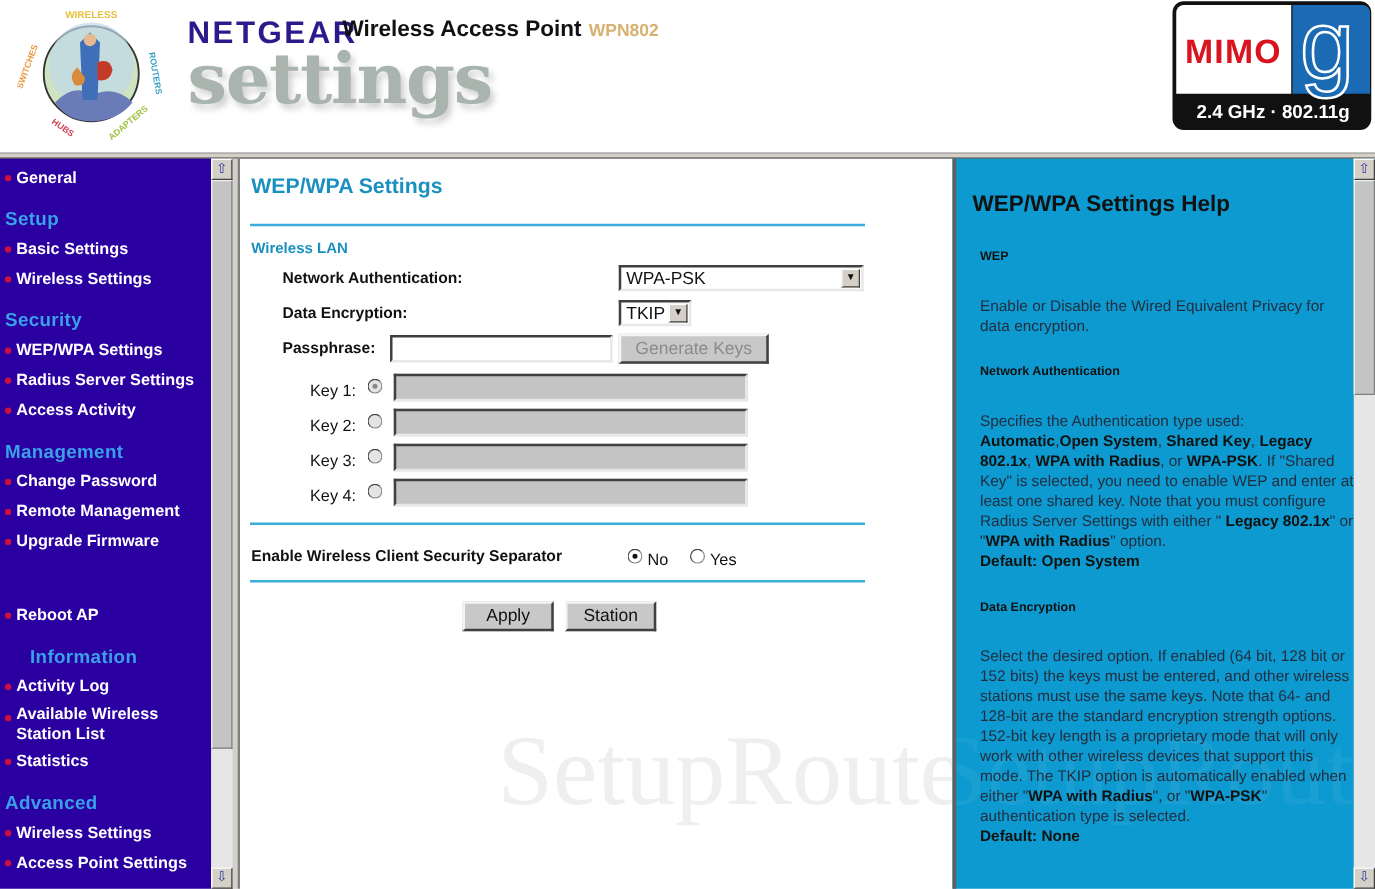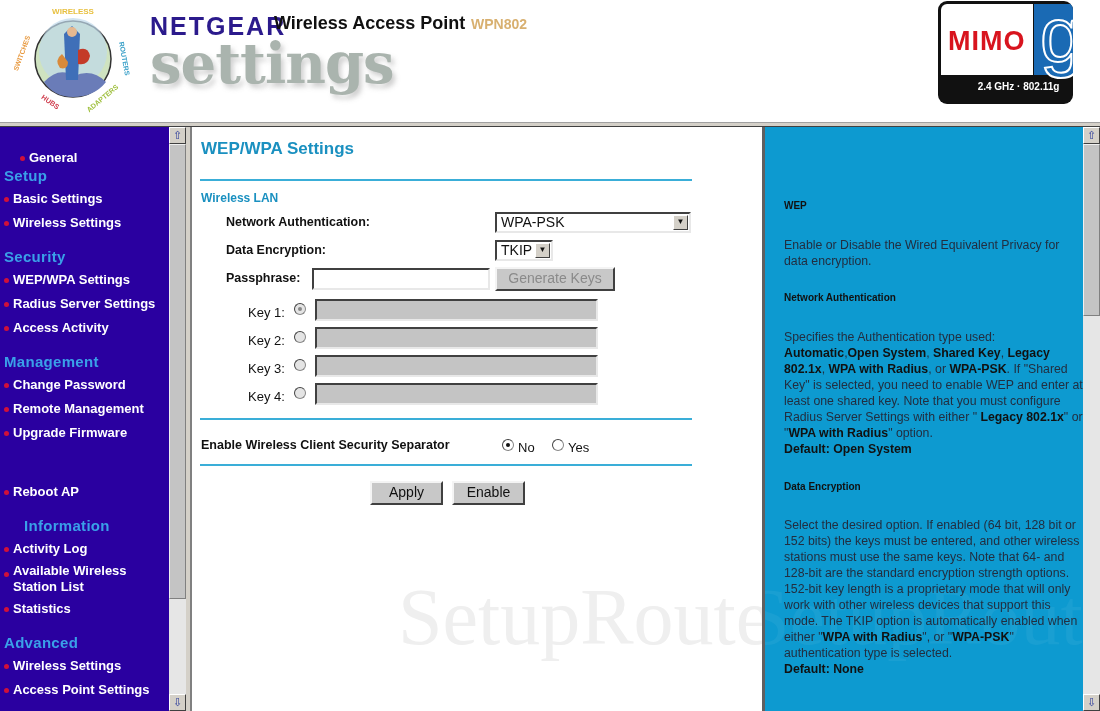--- a/index.html
+++ b/index.html
@@ -5,26 +5,26 @@
   * { box-sizing: border-box; margin: 0; padding: 0; }
   html, body { width: 1100px; height: 711px; overflow: hidden; background: #fff; font-family: "Liberation Sans", sans-serif; }
 
   
   #header { position: absolute; left: 0; top: 0; width: 1100px; height: 122px; background: #fff; }
   #logo { position: absolute; left: 14px; top: 4px; width: 118px; height: 110px; }
   #brand { position: absolute; left: 150px; top: 12px; font-weight: bold; font-size: 25px; color: #2b1a8c; letter-spacing: 2px; }
   #product { position: absolute; left: 274px; top: 13px; font-weight: bold; font-size: 18px; color: #111; }
   #model { position: absolute; left: 471px; top: 16px; font-size: 14px; color: #d8b070; font-weight: bold; }
   #settings-word { position: absolute; left: 150px; top: 30px; font-family: "DejaVu Serif", serif; font-weight: bold; font-size: 56px; color: #aab4ae; text-shadow: 3px 4px 5px rgba(120,120,120,0.35); letter-spacing: -1px; }
-  #mimo-badge { position: absolute; left: 938px; top: 1px; width: 135px; height: 103px; background: #111; border-radius: 9px; overflow: hidden; }
+  #mimo-badge { position: absolute; left: 938px; top: 1px; width: 159px; height: 103px; background: #111; border-radius: 9px; overflow: hidden; }
   #mimo-white { position: absolute; left: 3px; top: 3px; width: 92px; height: 71px; background: #fff; border-radius: 6px 0 0 0; }
   #mimo-text { position: absolute; left: 7px; top: 22px; font-weight: bold; font-size: 27px; color: #d8141e; letter-spacing: 1px; }
   #mimo-blue { position: absolute; left: 96px; top: 3px; width: 62px; height: 71px; background: #1a6ab4; border-radius: 0 6px 0 0; }
   #mimo-g { position: absolute; left: 6px; top: -14px; font-size: 78px; color: #1a6ab4; -webkit-text-stroke: 2px #fff; font-family: "Liberation Sans", sans-serif; }
-  #mimo-freq { position: absolute; left: 0; top: 80px; width: 161px; text-align: center; color: #fff; font-weight: bold; font-size: 10px; }
+  #mimo-freq { position: absolute; left: 0; top: 80px; width: 161px; text-align: center; color: #fff; font-weight: bold; font-size: 15px; }
 
   
   #frame-sep { position: absolute; left: 0; top: 122px; width: 1100px; height: 5px; background: #d4d0c8; border-top: 1px solid #a0a0a0; border-bottom: 1px solid #404040; }
 
   
   #sidebar { position: absolute; left: 0; top: 127px; width: 169px; height: 584px; background: #2a00a0; overflow: hidden; }
   .nav-section { color: #3aa0e8; font-weight: bold; font-size: 15px; padding-left: 4px; letter-spacing: 0.3px; }
   .nav-item { position: relative; color: #fff; font-weight: bold; font-size: 13px; padding-left: 13px; line-height: 16px; cursor: pointer; }
   .nav-item .bullet { position: absolute; left: 4px; top: 6px; width: 5px; height: 5px; background: #d0103a; border-radius: 50%; }
   .sb-scroll { position: absolute; width: 17px; background: #e6e6e6; }
@@ -88,21 +88,21 @@
     <div id="mimo-blue">
       <div id="mimo-g">g</div>
     </div>
     <div id="mimo-freq">2.4 GHz · 802.11g</div>
   </div>
 </div>
 
 <div id="frame-sep"></div>
 
 <div id="sidebar">
-  <div style="position:absolute;left:16px;top:7px;margin-top:16px;">
+  <div style="position:absolute;left:0;top:7px;">
     <div class="nav-item"><span class="bullet"></span><span>General</span></div>
   </div>
 
   <div style="position:absolute;left:0;top:40px;">
     <div class="nav-section">Setup</div>
   </div>
   <div style="position:absolute;left:0;top:64px;">
     <div class="nav-item"><span class="bullet"></span><span>Basic Settings</span></div>
   </div>
   <div style="position:absolute;left:0;top:88px;">
@@ -210,25 +210,26 @@
 
   <div class="lbl" style="left:9px;top:311px;">Enable Wireless Client Security Separator</div>
   <div class="radio checked white" style="left:310px;top:312px;"></div>
   <div class="radio-lbl" style="left:326px;top:313px;">No</div>
   <div class="radio white" style="left:360px;top:312px;"></div>
   <div class="radio-lbl" style="left:376px;top:313px;">Yes</div>
 
   <div class="hr" style="top:337px;"></div>
 
   <div class="btn" style="left:178px;top:354px;width:73px;">Apply</div>
-  <div class="btn" style="left:260px;top:354px;width:73px;">Enable</div>
+  <div class="btn" style="left:260px;top:354px;width:73px;">Station</div>
 </div>
 
 <div id="help">
   <div id="help-watermark">SetupRouter.com</div>
+  <div id="help-title">WEP/WPA Settings Help</div>
   <div class="help-h" style="top:73px;">WEP</div>
   <div class="help-p" style="top:110px;">Enable or Disable the Wired Equivalent Privacy for data encryption.</div>
   <div class="help-h" style="top:165px;">Network Authentication</div>
   <div class="help-p" id="help-netauth" style="top:202px;">Specifies the Authentication type used: <b>Automatic</b>,<b>Open System</b>, <b>Shared Key</b>, <b>Legacy 802.1x</b>,  <b>WPA with Radius</b>, or <b>WPA-PSK</b>. If "Shared Key" is selected, you need to enable WEP and enter at least one shared key. Note that you must configure Radius Server Settings with either "<b> Legacy 802.1x</b>" or "<b>WPA with Radius</b>" option.<br><b>Default: Open System</b></div>
   <div class="help-h" style="top:354px;">Data Encryption</div>
   <div class="help-p" id="help-dataenc" style="top:390px;">Select the desired option. If enabled (64 bit, 128 bit or 152 bits) the keys must be entered, and other wireless stations must use the same keys. Note that 64- and 128-bit are the standard encryption strength options. 152-bit key length is a proprietary mode that will only work with other wireless devices that support this mode. The TKIP option is automatically enabled when either "<b>WPA with Radius</b>", or "<b>WPA-PSK</b>" authentication type is selected.<br><b>Default: None</b></div>
 </div>
 
 <div class="sb-scroll" style="left:1083px;top:127px;height:584px;width:17px;">
   <div class="sb-btn" style="top:0;">⇧</div>

